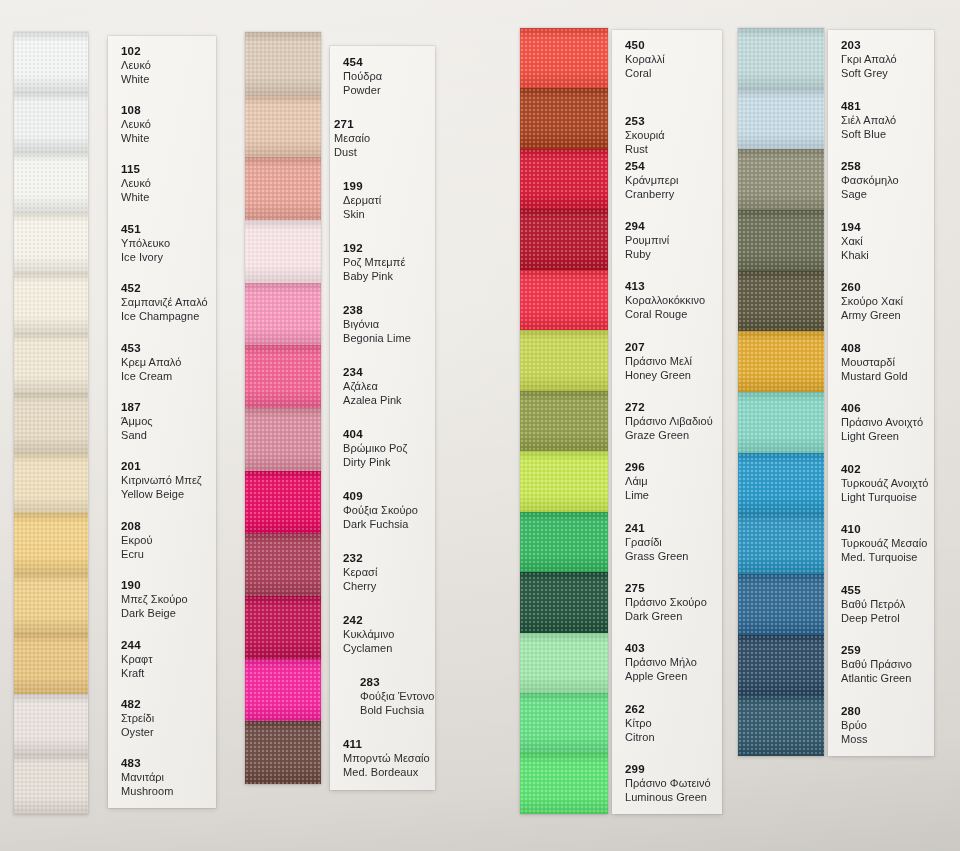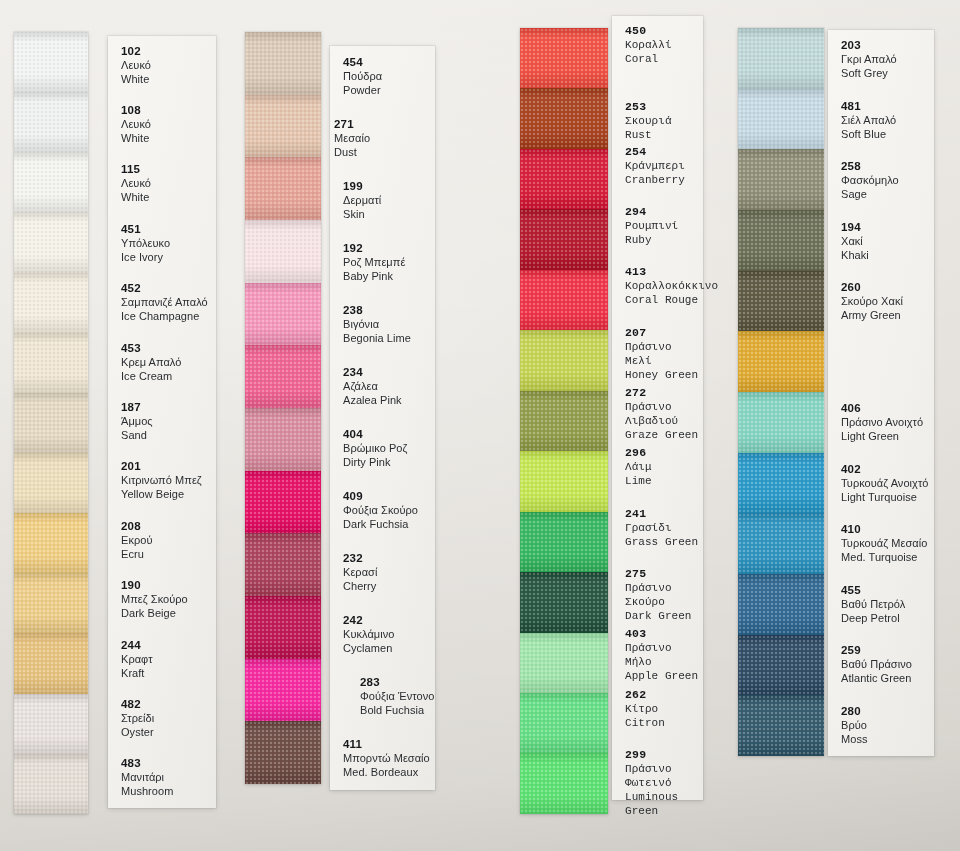--- a/index.html
+++ b/index.html
@@ -247,21 +247,21 @@
         <div class="swatch" style="height: 60.4615px; background: rgb(239, 42, 64);"></div>
         <div class="swatch" style="height: 60.4615px; background: rgb(195, 210, 76);"></div>
         <div class="swatch" style="height: 60.4615px; background: rgb(141, 154, 68);"></div>
         <div class="swatch" style="height: 60.4615px; background: rgb(196, 229, 75);"></div>
         <div class="swatch" style="height: 60.4615px; background: rgb(47, 180, 91);"></div>
         <div class="swatch" style="height: 60.4615px; background: rgb(29, 79, 56);"></div>
         <div class="swatch" style="height: 60.4615px; background: rgb(156, 228, 168);"></div>
         <div class="swatch" style="height: 60.4615px; background: rgb(95, 221, 128);"></div>
         <div class="swatch" style="height: 60.4615px; background: rgb(85, 224, 108);"></div>
       </div>
-      <div class="card" style="left: 612px; top: 16px; width: 91px; height: 784px; font-family: Liberation Mono, monospace;">
+      <div class="card" style="left: 612px; top: 30px; width: 110px; height: 784px;">
         <div class="entry" style="top: 8.15385px; padding-left: 13px; box-sizing: border-box;">
           <div class="code">450</div>
           <div class="gr">Κοραλλί</div>
           <div class="en">Coral</div>
         </div>
         <div class="entry" style="top: 68.4615px; padding-left: 13px; box-sizing: border-box; margin-top: 16px;">
           <div class="code">253</div>
           <div class="gr">Σκουριά</div>
           <div class="en">Rust</div>
         </div>
@@ -356,20 +356,25 @@
         <div class="entry" style="top: 189.75px; padding-left: 13px; box-sizing: border-box;">
           <div class="code">194</div>
           <div class="gr">Χακί</div>
           <div class="en">Khaki</div>
         </div>
         <div class="entry" style="top: 250.25px; padding-left: 13px; box-sizing: border-box;">
           <div class="code">260</div>
           <div class="gr">Σκούρο Χακί</div>
           <div class="en">Army Green</div>
         </div>
+        <div class="entry" style="top: 310.75px; padding-left: 13px; box-sizing: border-box;">
+          <div class="code">408</div>
+          <div class="gr">Μουσταρδί</div>
+          <div class="en">Mustard Gold</div>
+        </div>
         <div class="entry" style="top: 371.25px; padding-left: 13px; box-sizing: border-box;">
           <div class="code">406</div>
           <div class="gr">Πράσινο Ανοιχτό</div>
           <div class="en">Light Green</div>
         </div>
         <div class="entry" style="top: 431.75px; padding-left: 13px; box-sizing: border-box;">
           <div class="code">402</div>
           <div class="gr">Τυρκουάζ Ανοιχτό</div>
           <div class="en">Light Turquoise</div>
         </div>

